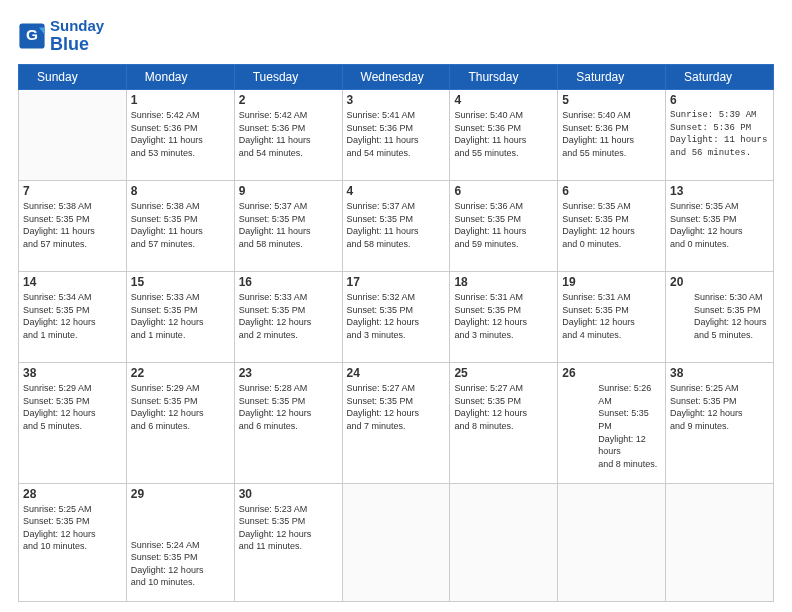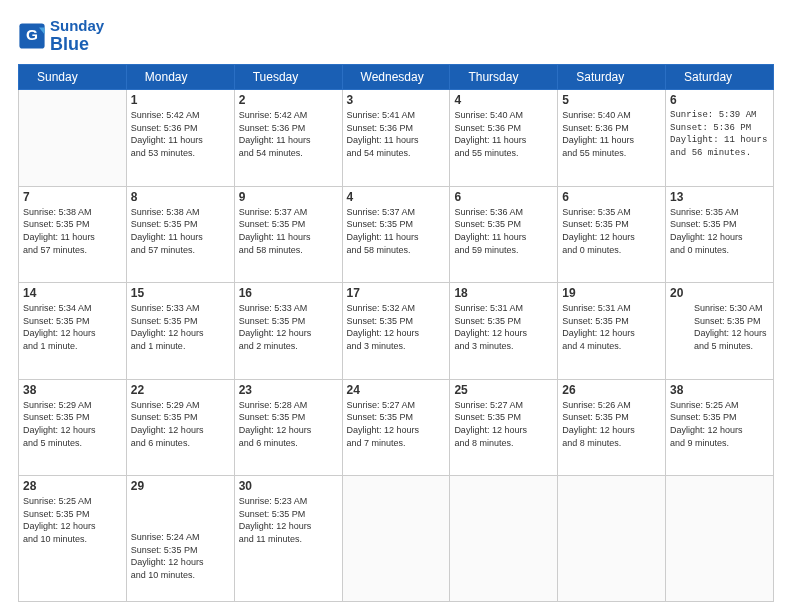--- a/index.html
+++ b/index.html
@@ -295,21 +295,21 @@
           </td>
           <td>
             <span class="day-num">25</span>
             <div class="day-info" style="white-space: pre-line;">Sunrise: 5:27 AM
 Sunset: 5:35 PM
 Daylight: 12 hours
 and 8 minutes.</div>
           </td>
           <td>
             <span class="day-num">26</span>
-            <div class="day-info" style="white-space: pre-line;">Sunrise: 5:26 AM
+            <div class="day-info" style="white-space: pre-line; margin-left: 36px;">Sunrise: 5:26 AM
 Sunset: 5:35 PM
 Daylight: 12 hours
 and 8 minutes.</div>
           </td>
           <td>
             <span class="day-num">38</span>
             <div class="day-info" style="white-space: pre-line;">Sunrise: 5:25 AM
 Sunset: 5:35 PM
 Daylight: 12 hours
 and 9 minutes.</div>

